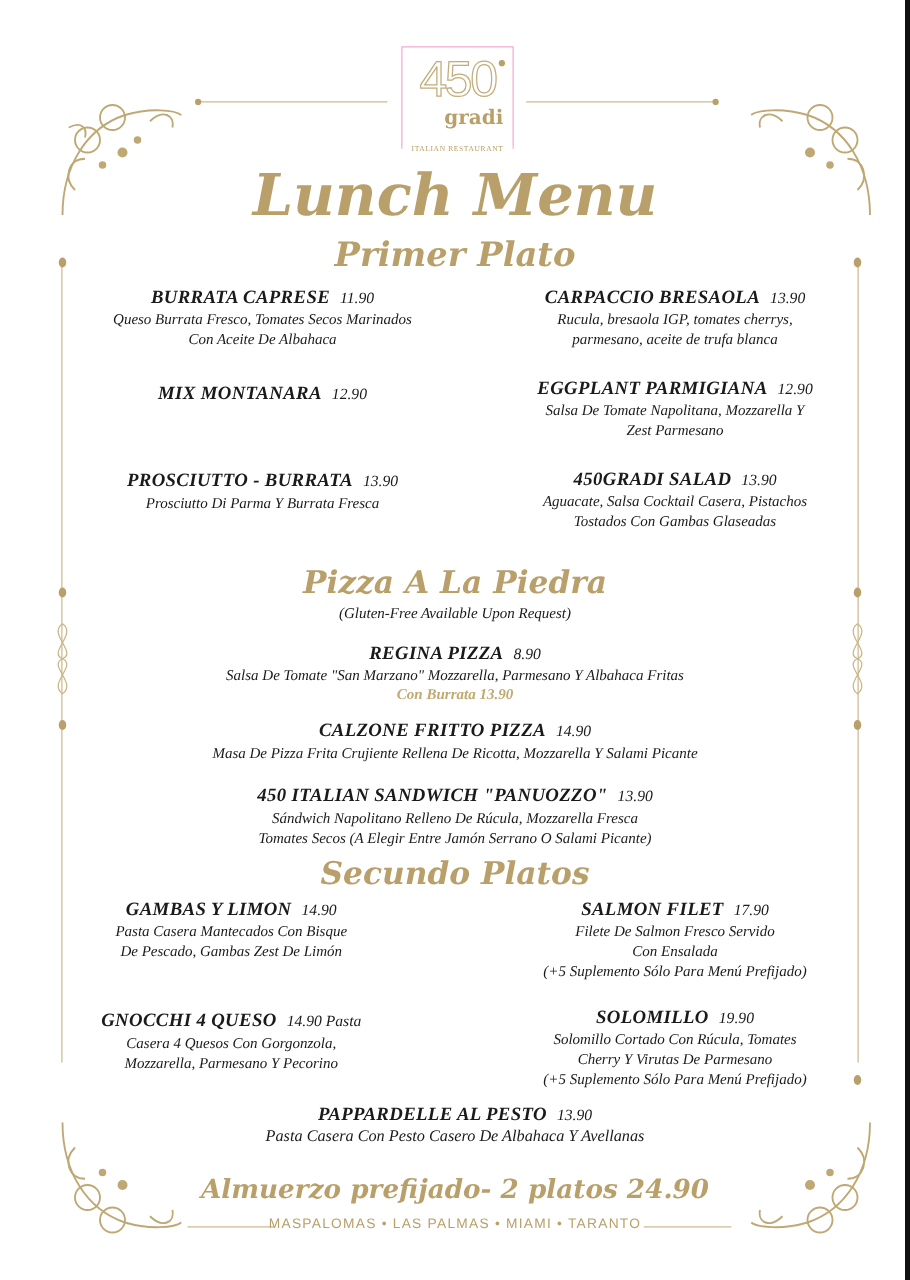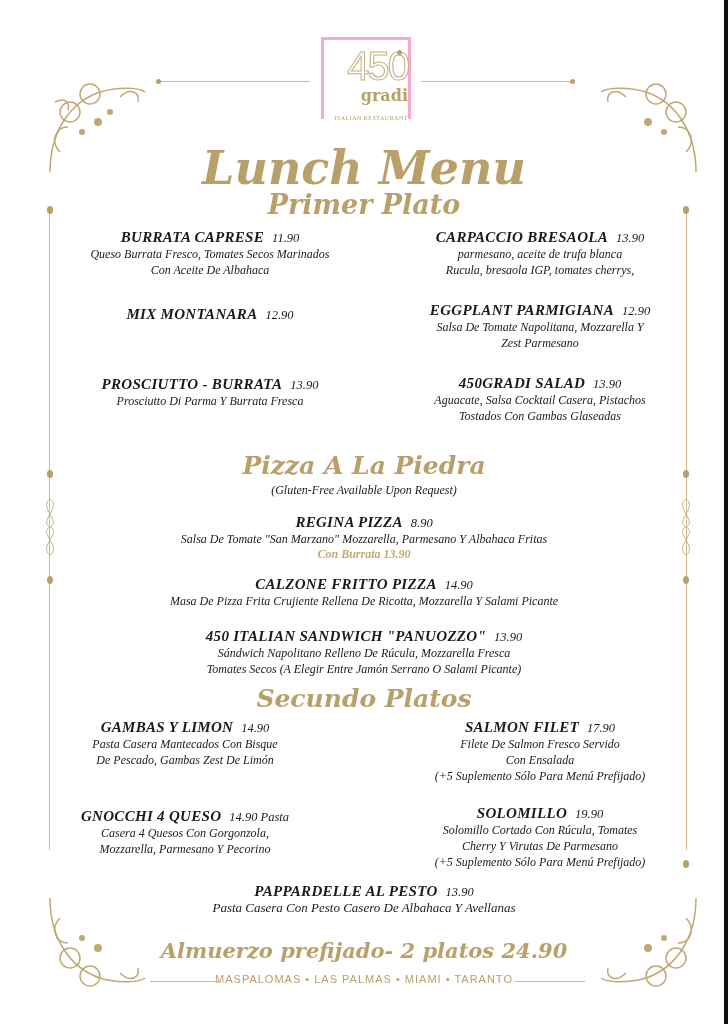--- a/index.html
+++ b/index.html
@@ -2,21 +2,21 @@
 <html><head>
 <meta charset="utf-8">
 <style>
   html,body{margin:0;padding:0;}
   body{width:728px;height:1024px;background:#ffffff;position:relative;overflow:hidden;
        font-family:"DejaVu Serif","Liberation Serif",serif;color:#1a1a1a;}
   .right-edge{position:absolute;right:0;top:0;width:4px;height:1024px;background:#111;}
   .frame-line{position:absolute;background:#cdbb90;}
   .corner{position:absolute;width:110px;height:110px;}
   .knot{position:absolute;width:24px;height:60px;}
-  .logo{position:absolute;left:321px;top:37px;width:90px;height:82px;border:3px solid #f9a8d4;box-sizing:border-box;text-align:right;}
+  .logo{position:absolute;left:321px;top:37px;width:90px;height:82px;border:1px solid #f9a8d4;box-sizing:border-box;text-align:center;}
   .logo .num{font-family:"Liberation Sans",sans-serif;font-weight:100;font-size:40px;line-height:40px;color:#fff;
              -webkit-text-stroke:1px #c3ad7d;margin-top:6px;letter-spacing:-2px;}
   .logo .deg{position:absolute;right:6px;top:10px;width:5px;height:5px;border-radius:50%;background:#b9a06a;}
   .logo .gradi{font-family:"DejaVu Serif",serif;font-weight:bold;font-size:16px;color:#b9a06a;line-height:16px;margin-top:2px;margin-left:26px;}
   .logo .tag{position:absolute;left:0;right:0;bottom:-5px;font-size:6px;letter-spacing:0.5px;color:#b9a06a;font-family:"Liberation Serif",serif;background:#fff;}
   .dot{position:absolute;width:5px;height:5px;border-radius:50%;background:#b9a06a;}
   .title{position:absolute;left:0;right:0;text-align:center;font-family:"DejaVu Serif",serif;font-style:italic;font-weight:bold;color:#b9a06a;}
   .item{position:absolute;text-align:center;}
   .item .name{font-family:"Liberation Serif",serif;font-weight:bold;font-style:italic;font-size:15px;letter-spacing:0.3px;}
   .item .price{font-family:"Liberation Serif",serif;font-style:italic;font-size:12.5px;margin-left:8px;}
@@ -108,32 +108,32 @@
 <div class="dot" style="left:683px;top:576px;width:6px;height:8px;"></div>
 <div class="dot" style="left:683px;top:860px;width:6px;height:8px;"></div>
 
 <div class="logo">
   <div class="num">450</div>
   <span class="deg"></span>
   <div class="gradi">gradi</div>
   <div class="tag">ITALIAN RESTAURANT</div>
 </div>
 
-<div class="title" style="top:128px;font-size:46px;line-height:56px;margin-top:12px;">Lunch Menu</div>
+<div class="title" style="top:128px;font-size:46px;line-height:56px;">Lunch Menu</div>
 <div class="title" style="top:188px;font-size:27px;line-height:34px;">Primer Plato</div>
 
 <div class="item" style="left:55px;top:227px;width:310px;">
   <div><span class="name">BURRATA CAPRESE</span><span class="price">11.90</span></div>
   <div class="desc">Queso Burrata Fresco, Tomates Secos Marinados</div>
   <div class="desc">Con Aceite De Albahaca</div>
 </div>
 <div class="item" style="left:390px;top:227px;width:300px;">
   <div><span class="name">CARPACCIO BRESAOLA</span><span class="price">13.90</span></div>
+  <div class="desc">Rucula, bresaola IGP, tomates cherrys,</div>
   <div class="desc">parmesano, aceite de trufa blanca</div>
-  <div class="desc">Rucula, bresaola IGP, tomates cherrys,</div>
 </div>
 <div class="item" style="left:55px;top:304px;width:310px;">
   <div><span class="name">MIX MONTANARA</span><span class="price">12.90</span></div>
 </div>
 <div class="item" style="left:390px;top:300px;width:300px;">
   <div><span class="name">EGGPLANT PARMIGIANA</span><span class="price">12.90</span></div>
   <div class="desc">Salsa De Tomate Napolitana, Mozzarella  Y</div>
   <div class="desc">Zest Parmesano</div>
 </div>
 <div class="item" style="left:55px;top:374px;width:310px;">

